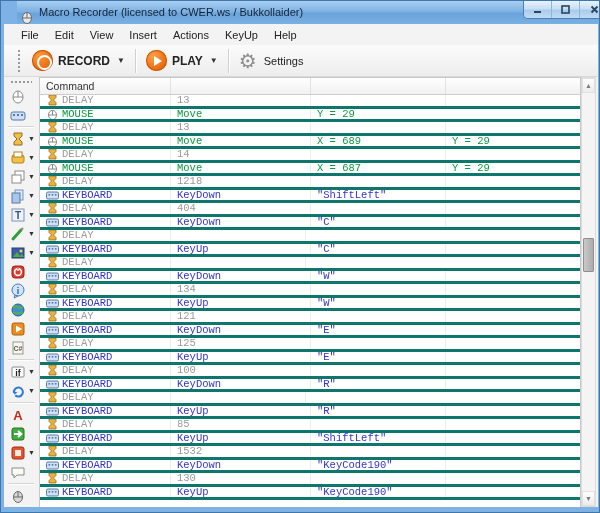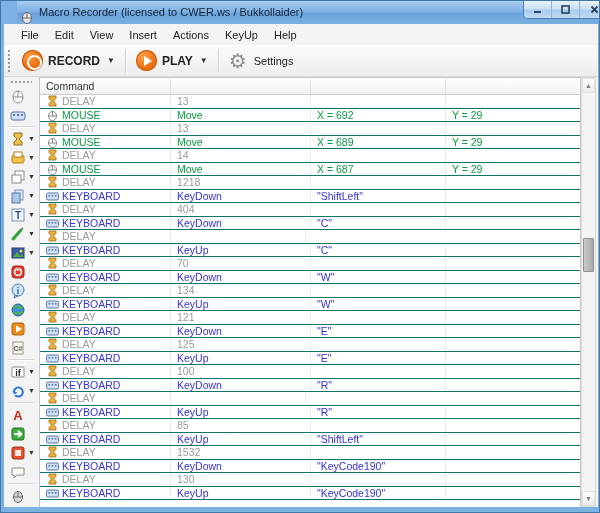--- a/index.html
+++ b/index.html
@@ -36,21 +36,21 @@
     position:absolute; left:3px; top:23px; width:594px; height:483px;
     background:#f9a8d4;
   }
   
   .menubar { height:21px; display:flex; align-items:center; padding-left:9px; background:#f3f3f3; }
   .menu-item { font-size:11px; color:#222; padding:3px 8px; cursor:default; }
   
   .toolbar {
     height:32px; display:flex; align-items:center;
     background:linear-gradient(to bottom,#fbfbfb,#ededed);
-    border-bottom:1px solid #d9d9d9; padding-left:2px;
+    border-bottom:1px solid #d9d9d9; padding-left:12px;
   }
   .tb-gripper { width:5px; height:24px; margin:0 4px 0 1px;
     background-image:radial-gradient(circle,#9a9a9a 1px,transparent 1.2px);
     background-size:4px 4px; background-repeat:repeat-y; }
   .tb-btn { display:flex; align-items:center; gap:5px; padding:3px 6px; border-radius:3px; cursor:pointer; }
   .tb-label { font-size:12px; font-weight:bold; color:#222; }
   .tb-label.norm { font-weight:normal; font-size:11px; }
   .tb-caret { font-size:8px; color:#333; margin-left:2px; }
   .tb-sep { width:1px; height:24px; background:#d0d0d0; margin:0 4px; box-shadow:1px 0 0 #fff; }
   .rec-icon { width:21px; height:21px; border-radius:50%;
@@ -80,21 +80,21 @@
   .sb-sep { height:1px; background:#d5d5d5; margin:2px 4px; box-shadow:0 1px 0 #fff; }
 
   
   .tablewrap { position:absolute; left:35px; top:0; width:542px; height:430px;
     background:#fff; border:1px solid #c8c8c8; border-bottom:none; }
   .thead { display:flex; height:17px;
     background:linear-gradient(to bottom,#ffffff,#f1f1f1);
     border-bottom:1px solid #cdcdcd; }
   .th { font-size:10.5px; color:#333; padding:2px 0 0 6px; border-right:1px solid #e2e2e2; }
   .tbody { position:relative; }
-  .trow { display:flex; height:13.5px; align-items:center; border-bottom:1px solid #0f766e; }
+  .trow { display:flex; height:13.5px; align-items:center; border-bottom:3px solid #0f766e;font-family:Liberation Mono, monospace; }
   .td { font-size:10.5px; white-space:nowrap; overflow:hidden; height:100%;
     display:flex; align-items:center; padding-left:6px; border-right:1px solid #ededed; }
   .c1 { width:131px; } .c2 { width:140px; } .c3 { width:135px; } .c4 { flex:1; border-right:none; }
   .trow.delay    .td { color:var(--c-delay); }
   .trow.mouse    .td { color:var(--c-mouse); }
   .trow.keyboard .td { color:var(--c-keyboard); }
   .row-ic { width:13px; height:12px; margin-right:3px; flex:0 0 auto; }
 
   
   .vscroll { position:absolute; right:2px; top:0; width:15px; height:430px;
@@ -393,21 +393,20 @@
                 <span class="row-ic">
                   <svg width="13" height="12" viewBox="0 0 13 12">
                     <ellipse cx="6.5" cy="7" rx="4" ry="4.6" fill="#fff" stroke="#8a8a8a"></ellipse>
                     <line x1="6.5" y1="2.5" x2="6.5" y2="7" stroke="#8a8a8a"></line>
                     <line x1="2.5" y1="7" x2="10.5" y2="7" stroke="#8a8a8a"></line>
                   </svg>
                 </span>
                 <span>MOUSE</span>
               </div>
               <div class="td c2">Move</div>
-              <div class="td c3">X = 692</div>
               <div class="td c4">Y = 29</div>
             </div>
             <div class="trow delay">
               <div class="td c1">
                 <span class="row-ic">
                   <svg width="13" height="12" viewBox="0 0 13 12">
                     <path d="M3 1h7v2.4l-2.5 2.6 2.5 2.6V11H3V8.6l2.5-2.6L3 3.4z" fill="#e8b23d" stroke="#9a6a20" stroke-width="0.8"></path>
                   </svg>
                 </span>
                 <span>DELAY</span>
@@ -547,21 +546,20 @@
             </div>
             <div class="trow delay">
               <div class="td c1">
                 <span class="row-ic">
                   <svg width="13" height="12" viewBox="0 0 13 12">
                     <path d="M3 1h7v2.4l-2.5 2.6 2.5 2.6V11H3V8.6l2.5-2.6L3 3.4z" fill="#e8b23d" stroke="#9a6a20" stroke-width="0.8"></path>
                   </svg>
                 </span>
                 <span>DELAY</span>
               </div>
-              <div class="td c2">70</div>
               <div class="td c3"></div>
               <div class="td c4"></div>
             </div>
             <div class="trow keyboard">
               <div class="td c1">
                 <span class="row-ic">
                   <svg width="13" height="12" viewBox="0 0 13 12">
                     <rect x="0.5" y="3" width="12" height="7" rx="1.5" fill="#cfe0f5" stroke="#5b79a8"></rect>
                     <rect x="2.5" y="5" width="1.6" height="1.6" fill="#5b79a8"></rect>
                     <rect x="5.7" y="5" width="1.6" height="1.6" fill="#5b79a8"></rect>

